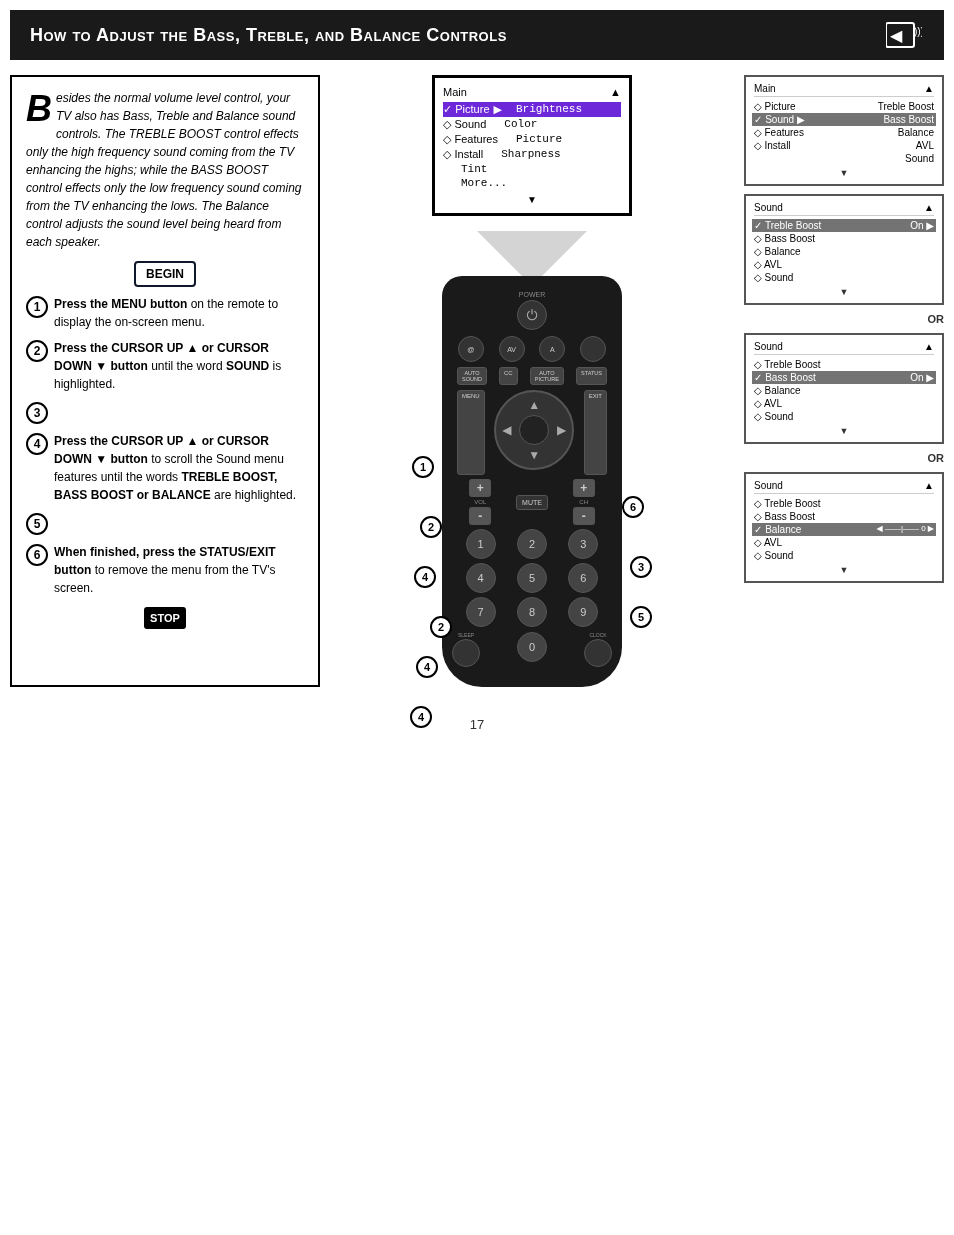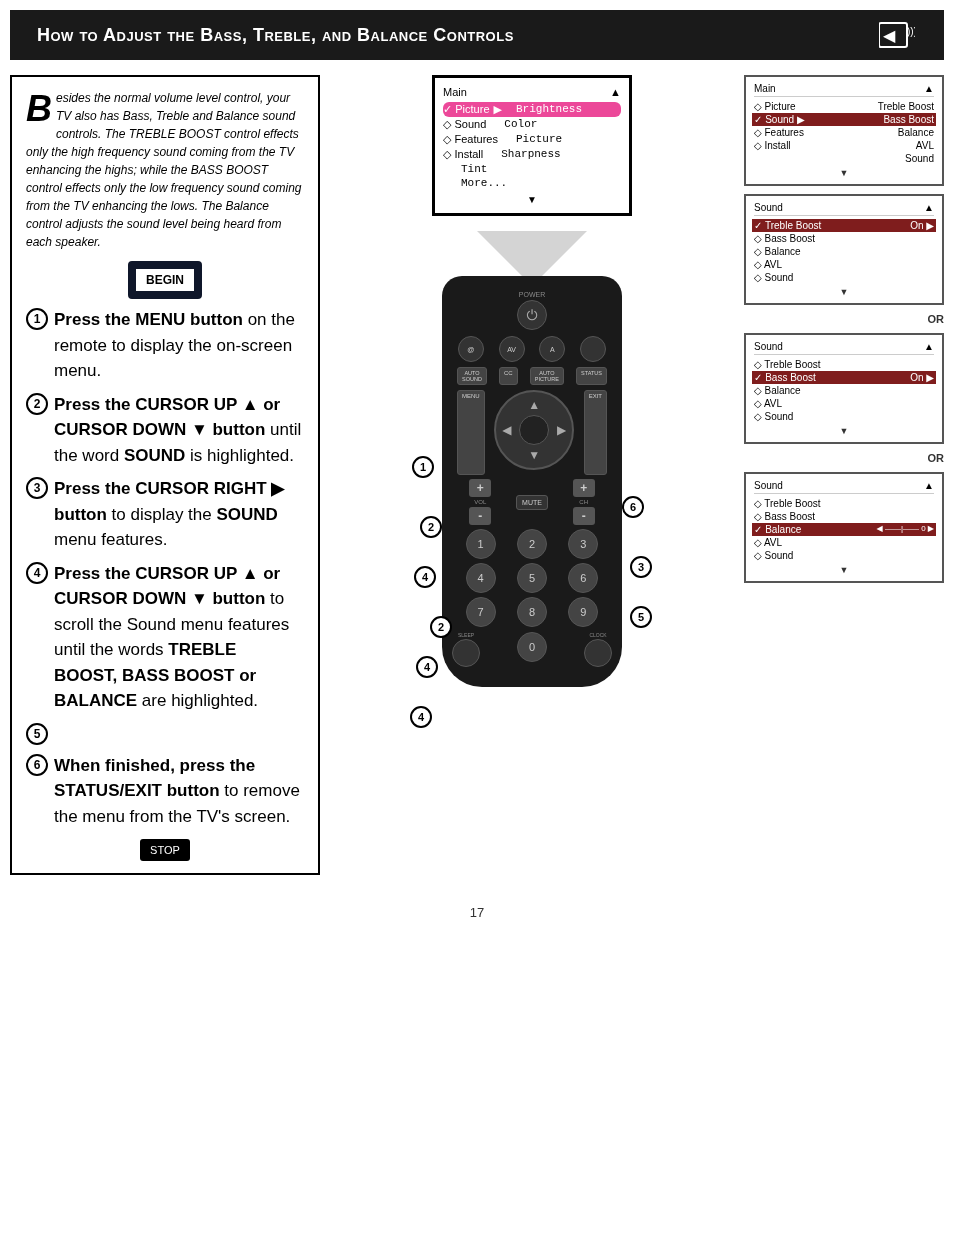--- a/index.html
+++ b/index.html
@@ -9,21 +9,21 @@
       background: #fff;
       font-family: Arial, sans-serif;
       font-size: 13px;
       color: #000;
     }
 
     
     .page-header {
       background: #1a1a1a;
       color: #fff;
-      padding: 10px 27px;
+      padding: 10px 20px;
       display: flex;
       align-items: center;
       justify-content: space-between;
       margin: 10px 10px 0 10px;
     }
     .page-header h1 {
       font-size: 18px;
       font-weight: bold;
       letter-spacing: 0.5px;
       font-variant: small-caps;
@@ -66,21 +66,21 @@
     }
     .intro-text {
       font-style: italic;
       font-size: 12px;
       line-height: 1.5;
       margin-bottom: 10px;
       overflow: hidden;
     }
     .begin-badge {
       display: inline-block;
-      border: 8px solid #0f172a;
+      border: 2px solid #0f172a;
       border-radius: 4px;
       padding: 2px 10px;
       font-weight: bold;
       font-size: 12px;
       margin: 6px auto;
       text-align: center;
       display: block;
       width: fit-content;
       margin: 6px auto;
     }
@@ -97,30 +97,30 @@
       border-radius: 50%;
       display: flex;
       align-items: center;
       justify-content: center;
       font-weight: bold;
       font-size: 12px;
       flex-shrink: 0;
       margin-top: 1px;
     }
     .step-text {
-      font-size: 17px;
+      font-size: 12px;
       line-height: 1.5;
     }
     .stop-badge {
       display: block;
-      width: 50px;
+      width: 42px;
       height: 22px;
       background: #000;
       color: #fff;
-      font-weight: normal;
+      font-weight: bold;
       font-size: 11px;
       text-align: center;
       line-height: 22px;
       border-radius: 3px;
       margin: 10px auto 0;
     }
 
     
     .center-col {
       flex: 1;
@@ -146,23 +146,22 @@
       margin-bottom: 4px;
       font-size: 11px;
     }
     .menu-display .menu-row {
       display: flex;
       gap: 4px;
       padding: 1px 0;
       font-size: 11px;
     }
     .menu-display .menu-row.selected {
-      background: #ec4899;
+      background: #6d28d9;
       color: #fff;
-      border-radius: 6px;
     }
     .menu-display .menu-arrow-down {
       text-align: center;
       margin-top: 4px;
       font-size: 10px;
     }
     .menu-display .submenu-col {
       margin-left: 10px;
       font-family: Liberation Mono, monospace;
     }
@@ -337,21 +336,21 @@
       border-bottom: 1px solid #ccc;
       padding-bottom: 2px;
     }
     .screen-menu .sm-row {
       display: flex;
       justify-content: space-between;
       padding: 1px 0;
       font-size: 10px;
     }
     .screen-menu .sm-row.sm-selected {
-      background: #7f1d1d;
+      background: #737373;
       color: #fff;
       padding: 1px 2px;
       margin: 0 -2px;
     }
     .screen-menu .sm-row .sm-label {
       display: flex;
       align-items: flex-end;
       gap: 3px;
     }
     .screen-menu .sm-arrow-down {
@@ -428,23 +427,20 @@
 
     <div class="step">
       <div class="step-num">2</div>
       <div class="step-text">
         <strong>Press the CURSOR UP ▲ or CURSOR DOWN ▼ button</strong> until the word <strong>SOUND</strong> is highlighted.
       </div>
     </div>
 
     <div class="step">
       <div class="step-num">3</div>
-      <div class="step-text">
-        <strong>Press the CURSOR RIGHT ▶ button</strong> to display the <strong>SOUND</strong> menu features.
-      </div>
     </div>
 
     <div class="step">
       <div class="step-num">4</div>
       <div class="step-text">
         <strong>Press the CURSOR UP ▲ or CURSOR DOWN ▼ button</strong> to scroll the Sound menu features until the words <strong>TREBLE BOOST, BASS BOOST or BALANCE</strong> are highlighted.
       </div>
     </div>
 
     <div class="step">

